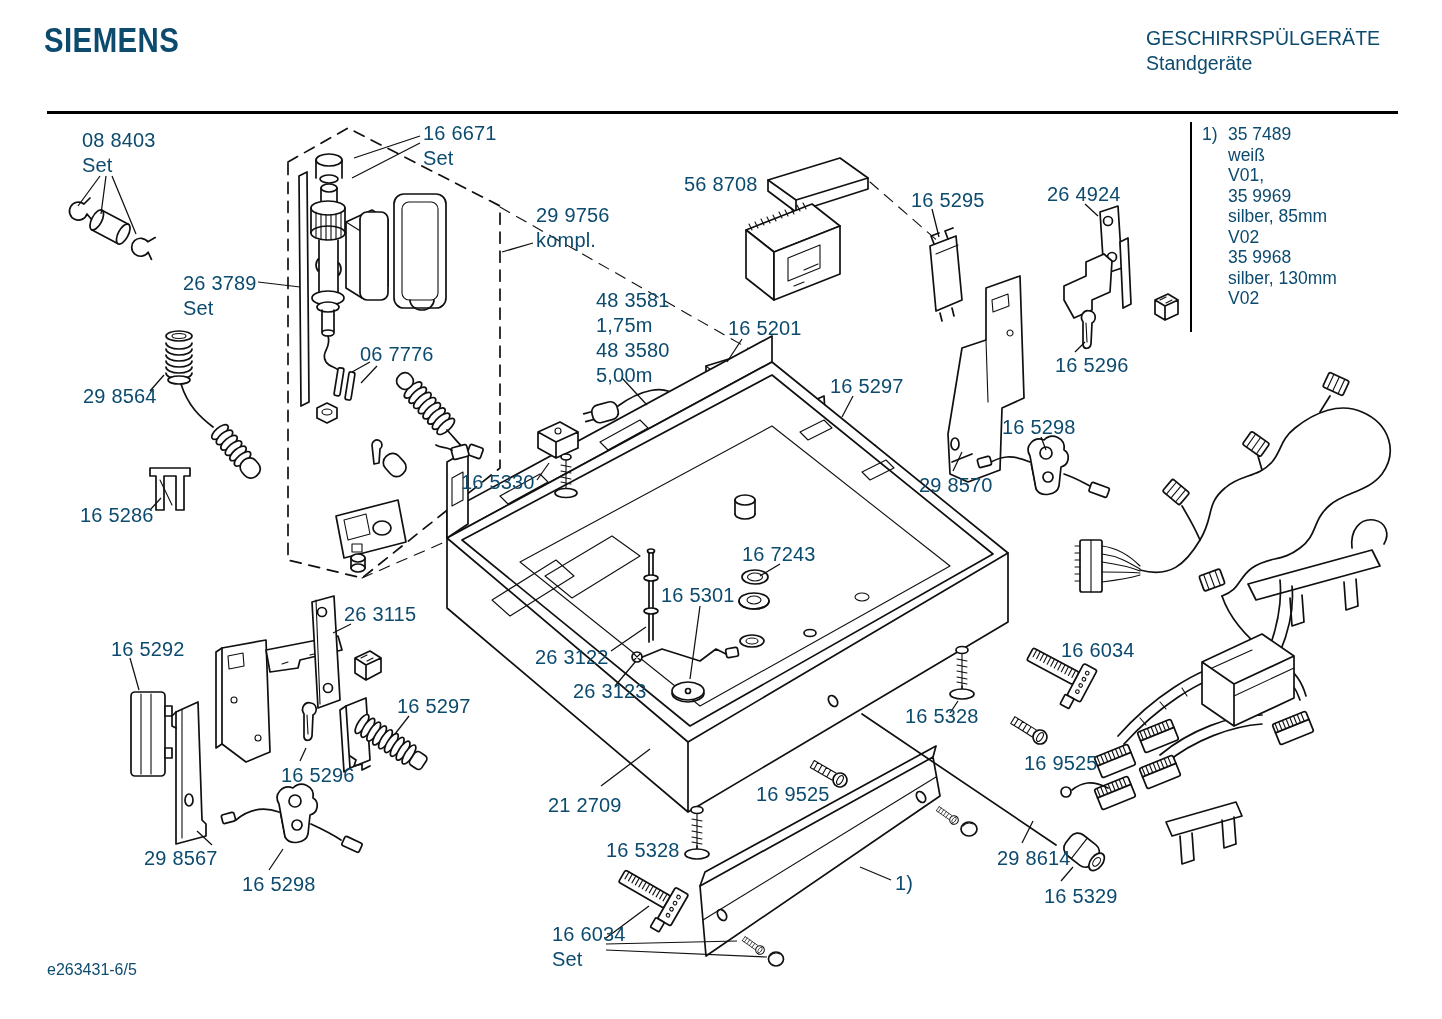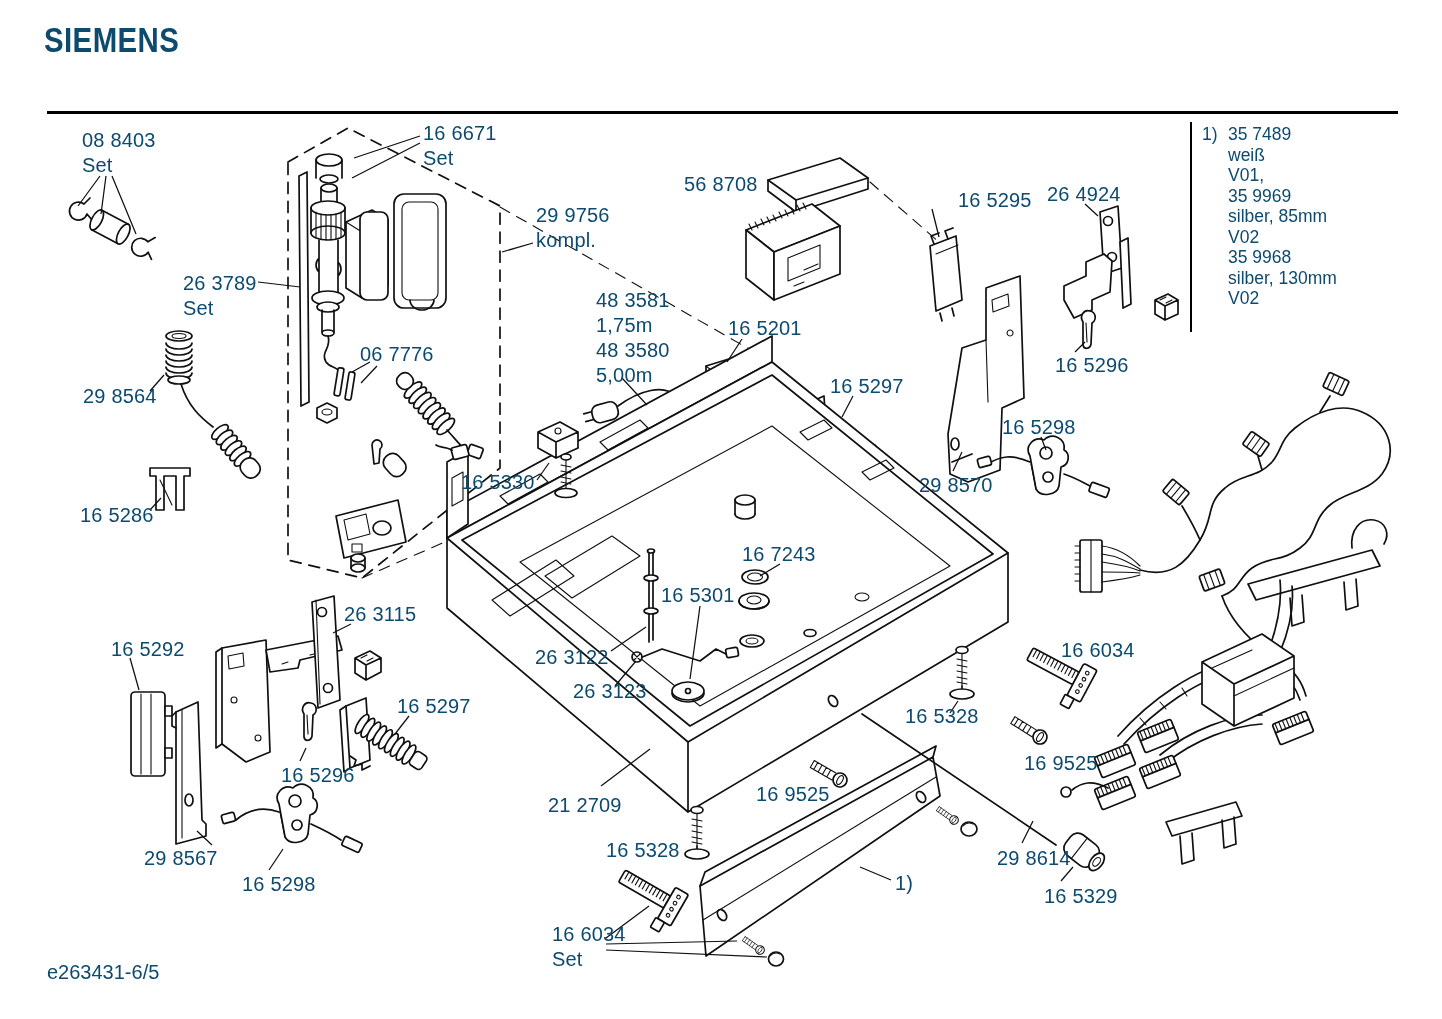--- a/index.html
+++ b/index.html
@@ -9,34 +9,38 @@
          transform:scaleX(0.84);transform-origin:left top}
   .models{position:absolute;left:296px;top:27px;font-size:19px;line-height:26px}
   .category{position:absolute;left:1146px;top:26px;font-size:19.5px;line-height:25px}
   .rule{position:absolute;left:47px;top:111px;width:1351px;height:3px;background:#000}
   .note-line{position:absolute;left:1190px;top:122px;width:2px;height:210px;background:#000}
   .note{position:absolute;left:1202px;top:124px;font-size:17.5px;line-height:20.5px}
   .nrow{display:flex}
   .nmark{width:26px}
   .nind{margin-left:26px}
   .plabel{position:absolute;font-size:20px;line-height:25px;white-space:pre-line;letter-spacing:0.2px}
-  .footer{position:absolute;left:47px;top:961px;font-size:20px}
+  .footer{position:absolute;left:47px;top:961px;font-size:16px}
   svg.art{position:absolute;left:0;top:0}
   .s{fill:none;stroke:#101010;stroke-width:1.7;stroke-linejoin:round;stroke-linecap:round}
   .sw{fill:#fff;stroke:#101010;stroke-width:1.7;stroke-linejoin:round}
   .thin{stroke-width:1.1}
   .dash{stroke-dasharray:11 8}
   .ldr{fill:none;stroke:#101010;stroke-width:1.25}
 </style>
 </head>
 <body>
 
 <div class="page">
 
   <div class="brand">SIEMENS</div>
+  <div class="category">
+    <div>GESCHIRRSPÜLGERÄTE</div>
+    <div>Standgeräte</div>
+  </div>
   <div class="rule"></div>
 
   <svg class="art" width="1442" height="1019" viewBox="0 0 1442 1019">
     <defs>
       <g id="conn">
           <rect class="sw" x="-18" y="-11" width="36" height="22" rx="2"></rect>
           <line class="s" x1="-18" y1="-2" x2="18" y2="-2"></line>
           <path class="s thin" d="M-15 -11 V-2 M-11 -11 V-2 M-7 -11 V-2 M-3 -11 V-2 M1 -11 V-2 M5 -11 V-2 M9 -11 V-2 M13 -11 V-2"></path>
         </g>
       <g id="sconn">
@@ -507,21 +511,21 @@
 Set</div>
     <div class="plabel" style="left:360px;top:342px">06 7776</div>
     <div class="plabel" style="left:83px;top:384px">29 8564</div>
     <div class="plabel" style="left:80px;top:503px">16 5286</div>
     <div class="plabel" style="left:684px;top:172px">56 8708</div>
     <div class="plabel" style="left:596px;top:288px">48 3581
 1,75m
 48 3580
 5,00m</div>
     <div class="plabel" style="left:728px;top:316px">16 5201</div>
-    <div class="plabel" style="left:958px;top:188px">16 5295</div>
+    <div class="plabel" style="left:911px;top:188px">16 5295</div>
     <div class="plabel" style="left:1047px;top:182px">26 4924</div>
     <div class="plabel" style="left:1055px;top:353px">16 5296</div>
     <div class="plabel" style="left:830px;top:374px">16 5297</div>
     <div class="plabel" style="left:1002px;top:415px">16 5298</div>
     <div class="plabel" style="left:919px;top:473px">29 8570</div>
     <div class="plabel" style="left:461px;top:470px">16 5330</div>
     <div class="plabel" style="left:742px;top:542px">16 7243</div>
     <div class="plabel" style="left:661px;top:583px">16 5301</div>
     <div class="plabel" style="left:535px;top:645px">26 3122</div>
     <div class="plabel" style="left:573px;top:679px">26 3123</div>

